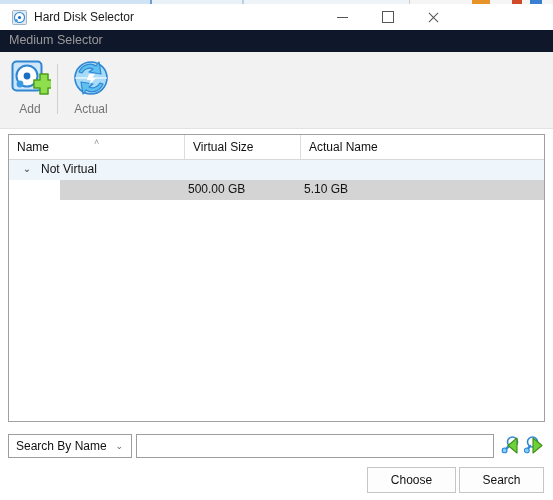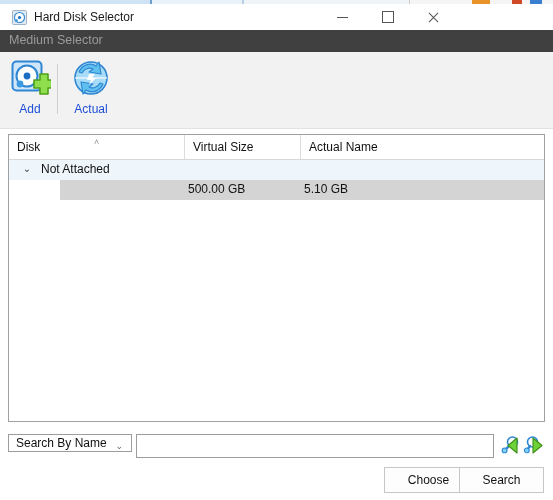--- a/index.html
+++ b/index.html
@@ -80,21 +80,21 @@
     width: 13px; height: 1px; background: #555;
   }
   .glyph-close:before { transform: rotate(45deg); }
   .glyph-close:after  { transform: rotate(-45deg); }
 
   
   .subtitle-bar {
     position: absolute;
     top: 30px; left: 0;
     width: 553px; height: 22px;
-    background: #404040;
+    background: #0f172a;
   }
   .subtitle-text {
     position: absolute;
     left: 9px; top: 3px;
     font-size: 12.5px;
     color: #9a9a9a;
     white-space: nowrap;
   }
 
   
@@ -116,21 +116,21 @@
     cursor: default;
   }
   .tb-add { left: 6px; width: 48px; }
   .tb-refresh { left: 62px; width: 58px; }
   .tb-icon {
     width: 42px; height: 42px;
     margin-top: 2px;
   }
   .tb-label {
     font-size: 12px;
-    color: #1d4ed8;
+    color: #737373;
     margin-top: 2px;
     white-space: nowrap;
   }
   .tb-sep {
     position: absolute;
     left: 57px; top: 12px;
     width: 1px; height: 50px;
     background: #d0d0d0;
   }
 
@@ -214,21 +214,21 @@
 
   
   .search-row {
     position: absolute;
     left: 8px; top: 434px;
     width: 537px; height: 24px;
   }
   .search-combo {
     position: absolute;
     left: 0; top: 0;
-    width: 124px; height: 18px;
+    width: 124px; height: 24px;
     background: #ffffff;
     border: 1px solid #9c9c9c;
     box-sizing: border-box;
     display: flex;
     align-items: center;
     cursor: default;
   }
   .search-combo .lbl {
     font-size: 12px;
     color: #111;
@@ -272,21 +272,21 @@
     border: 1px solid #c6c6c6;
     box-sizing: border-box;
     font-family: "Liberation Sans", sans-serif;
     font-size: 12px;
     color: #111;
     display: flex;
     align-items: center;
     justify-content: center;
     cursor: default;
   }
-  .btn-choose { left: 384px; width: 89px; }
+  .btn-choose { left: 367px; width: 89px; }
   .btn-cancel { left: 459px; width: 85px; }
 </style>
 </head>
 <body>
 
 <div class="bg-strip">
   <div class="seg" style="left:0px;width:150px;background:#cfe3f5;"></div>
   <div class="seg" style="left:150px;width:2px;background:#6aa0d0;"></div>
   <div class="seg" style="left:152px;width:90px;background:#e9f1f9;"></div>
   <div class="seg" style="left:242px;width:2px;background:#b9cfe4;"></div>
@@ -355,34 +355,34 @@
       </svg>
     </span>
     <span class="tb-label">Actual</span>
   </div>
 </div>
 
 <div class="list-panel">
 
   <div class="list-header">
     <div class="hcell" style="left:0; width:176px;">
-      <span>Disk</span>
+      <span>Name</span>
       <span class="sort-caret">˄</span>
     </div>
     <div class="hcell" style="left:176px; width:116px;">
       <span>Virtual Size</span>
     </div>
     <div class="hcell last" style="left:292px; width:243px;">
       <span>Actual Name</span>
     </div>
   </div>
 
   <div class="grouprow">
     <span class="grp-chevron">⌄</span>
-    <span class="grp-label">Not Attached</span>
+    <span class="grp-label">Not Virtual</span>
   </div>
 
   <div class="datarow">
     <div class="sel-bg"></div>
     <span class="dcell" style="left:179px;">500.00 GB</span>
     <span class="dcell" style="left:295px;">5.10 GB</span>
   </div>
 
 </div>
 

